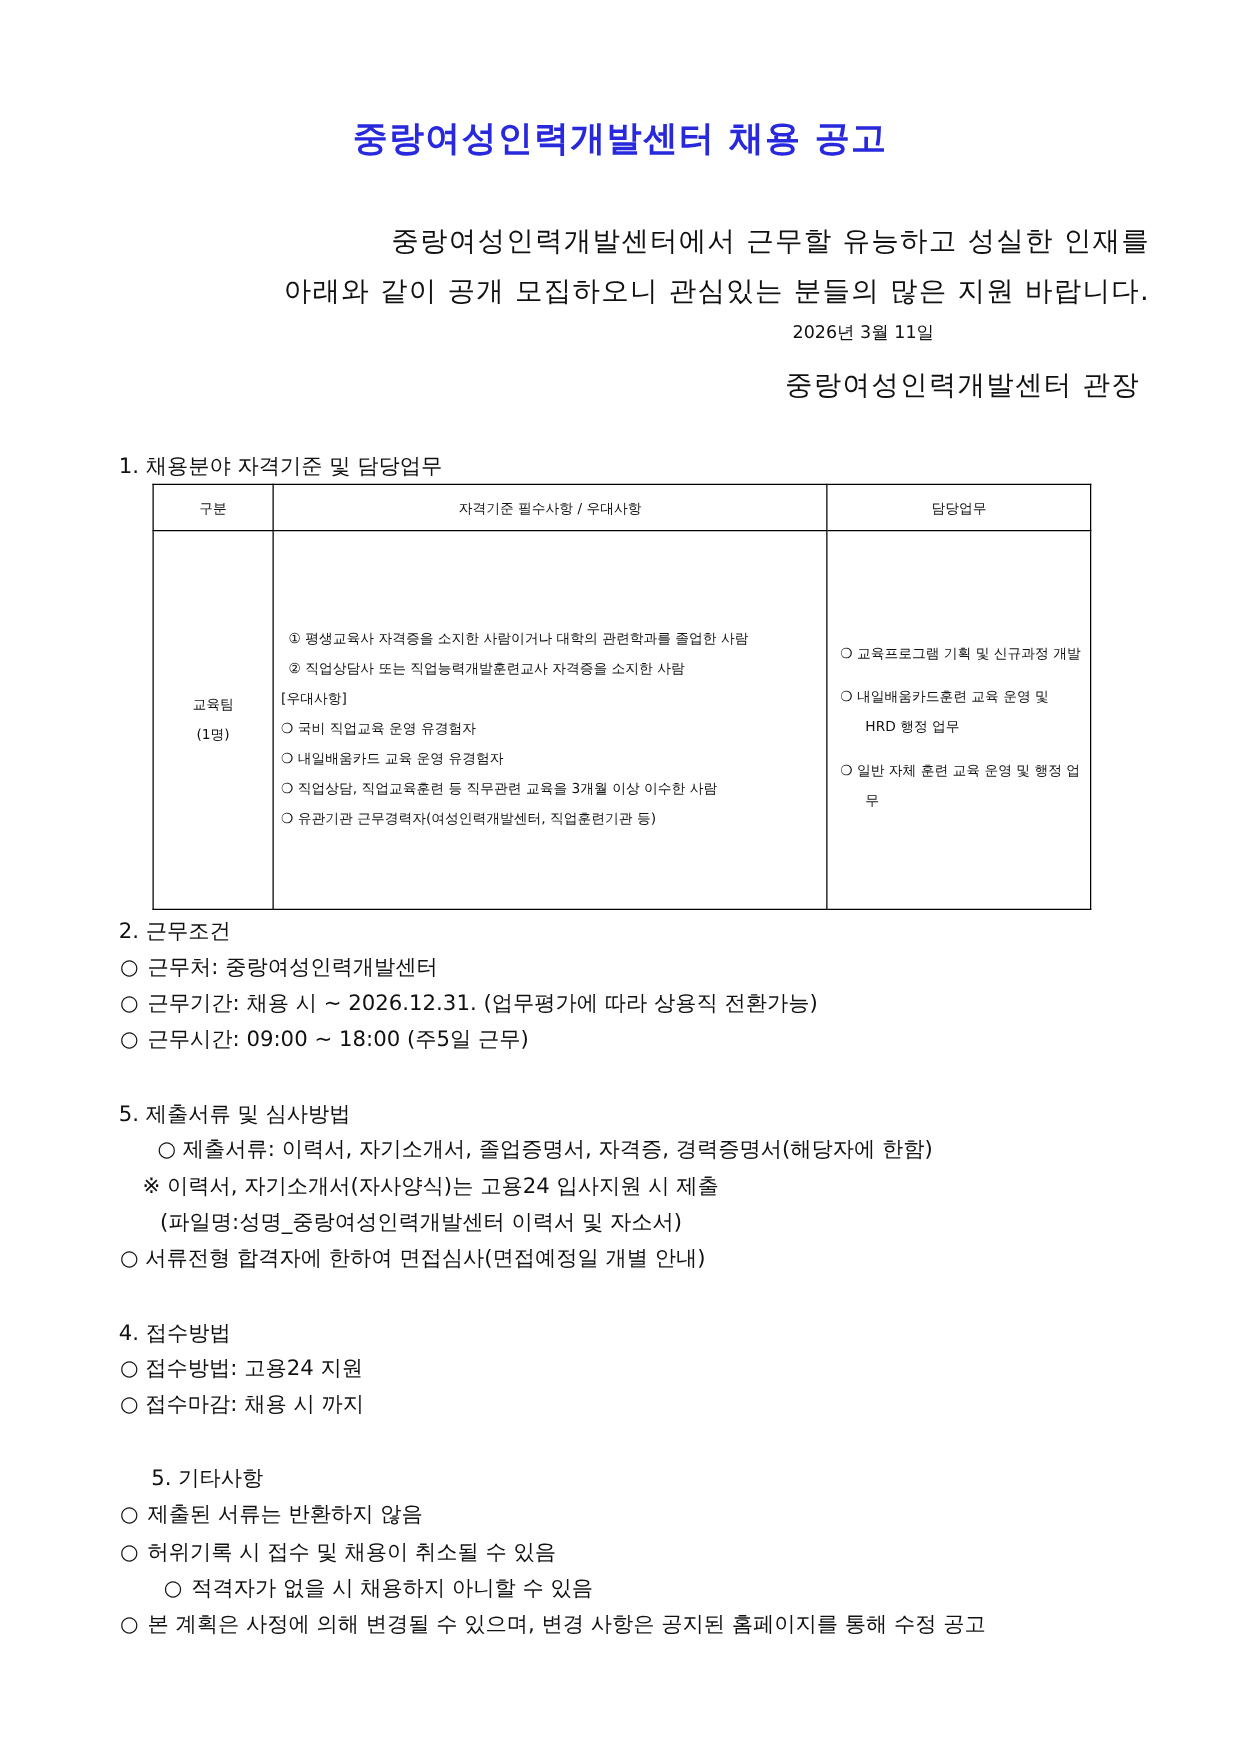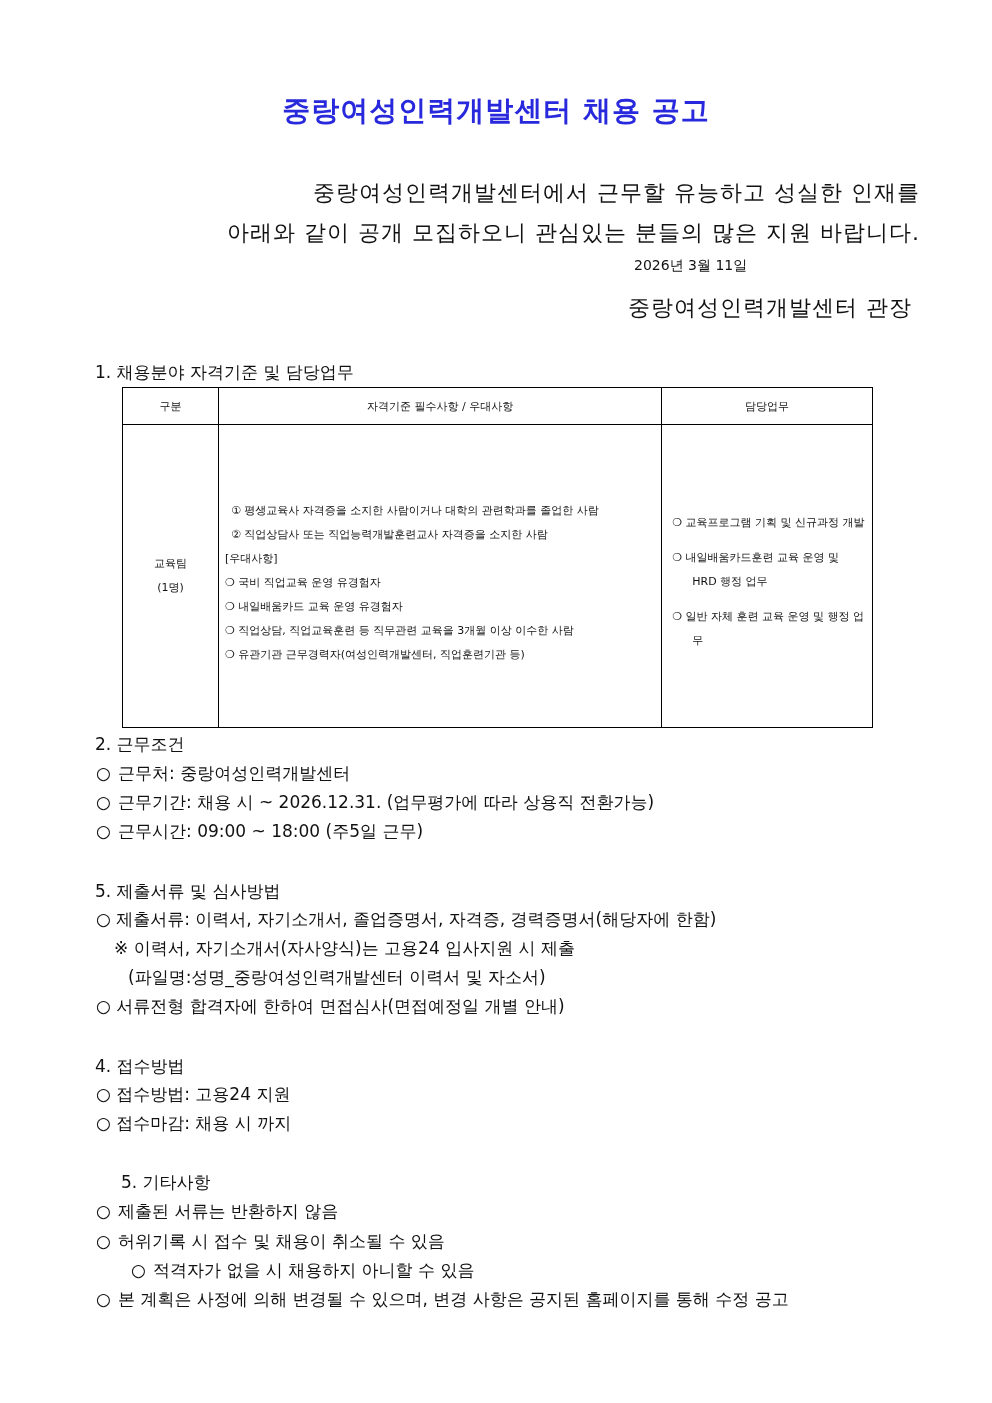--- a/index.html
+++ b/index.html
@@ -92,21 +92,21 @@
   <span class="bul">○</span><span>근무처: 중랑여성인력개발센터</span>
 </div>
 <div class="abs line" style="top:791px;">
   <span class="bul">○</span><span>근무기간: 채용 시 ~ 2026.12.31. (업무평가에 따라 상용직 전환가능)</span>
 </div>
 <div class="abs line" style="top:820px;">
   <span class="bul">○</span><span>근무시간: 09:00 ~ 18:00 (주5일 근무)</span>
 </div>
 
 <div class="abs sec-head" style="top:880px;">5. 제출서류 및 심사방법</div>
-<div class="abs line" style="top:908px;">○ 제출서류: 이력서, 자기소개서, 졸업증명서, 자격증, 경력증명서(해당자에 한함)</div>
+<div class="abs line" style="top:908px;margin-left:30px;">○ 제출서류: 이력서, 자기소개서, 졸업증명서, 자격증, 경력증명서(해당자에 한함)</div>
 <div class="abs line" style="top:937px; left:114px;">※ 이력서, 자기소개서(자사양식)는 고용24 입사지원 시 제출</div>
 <div class="abs line" style="top:966px; left:128px;">(파일명:성명_중랑여성인력개발센터 이력서 및 자소서)</div>
 <div class="abs line" style="top:995px;">○ 서류전형 합격자에 한하여 면접심사(면접예정일 개별 안내)</div>
 
 <div class="abs sec-head" style="top:1055px;">4. 접수방법</div>
 <div class="abs line" style="top:1083px;">○ 접수방법: 고용24 지원</div>
 <div class="abs line" style="top:1112px;">○ 접수마감: 채용 시 까지</div>
 
 <div class="abs sec-head" style="top:1171px;margin-left:26px;">5. 기타사항</div>
 <div class="abs line" style="top:1200px;">

